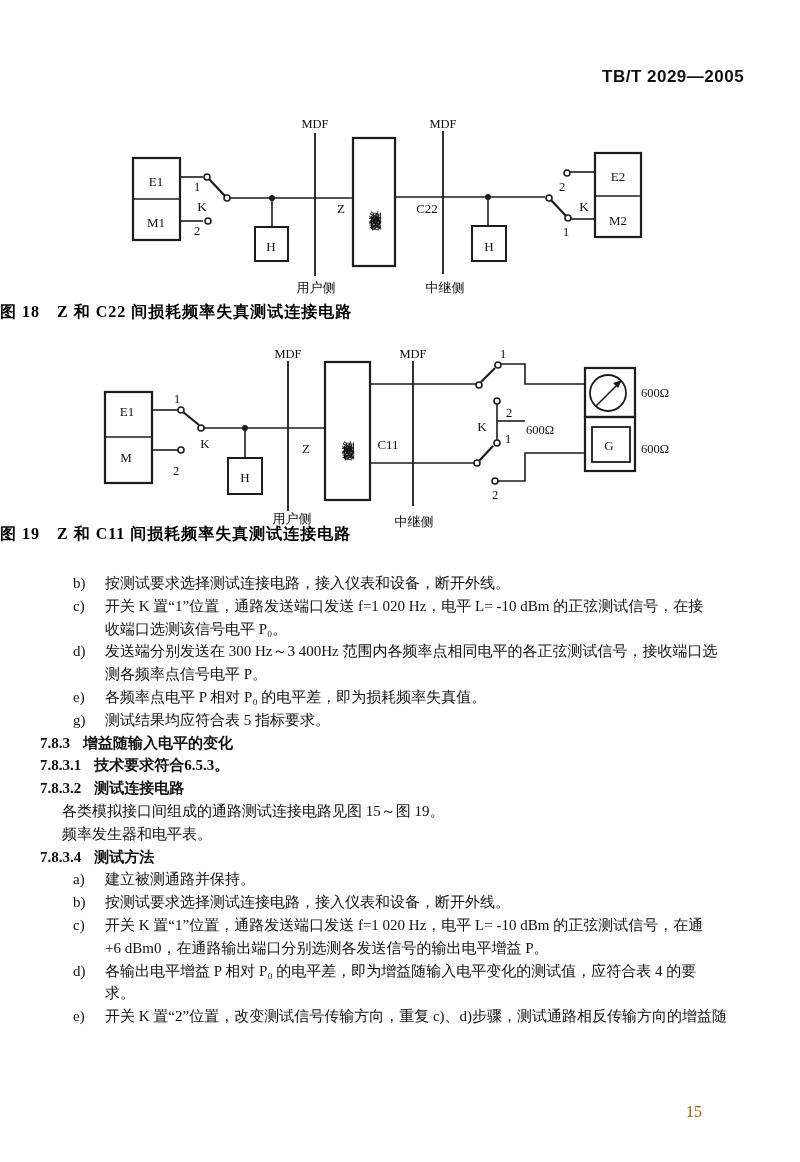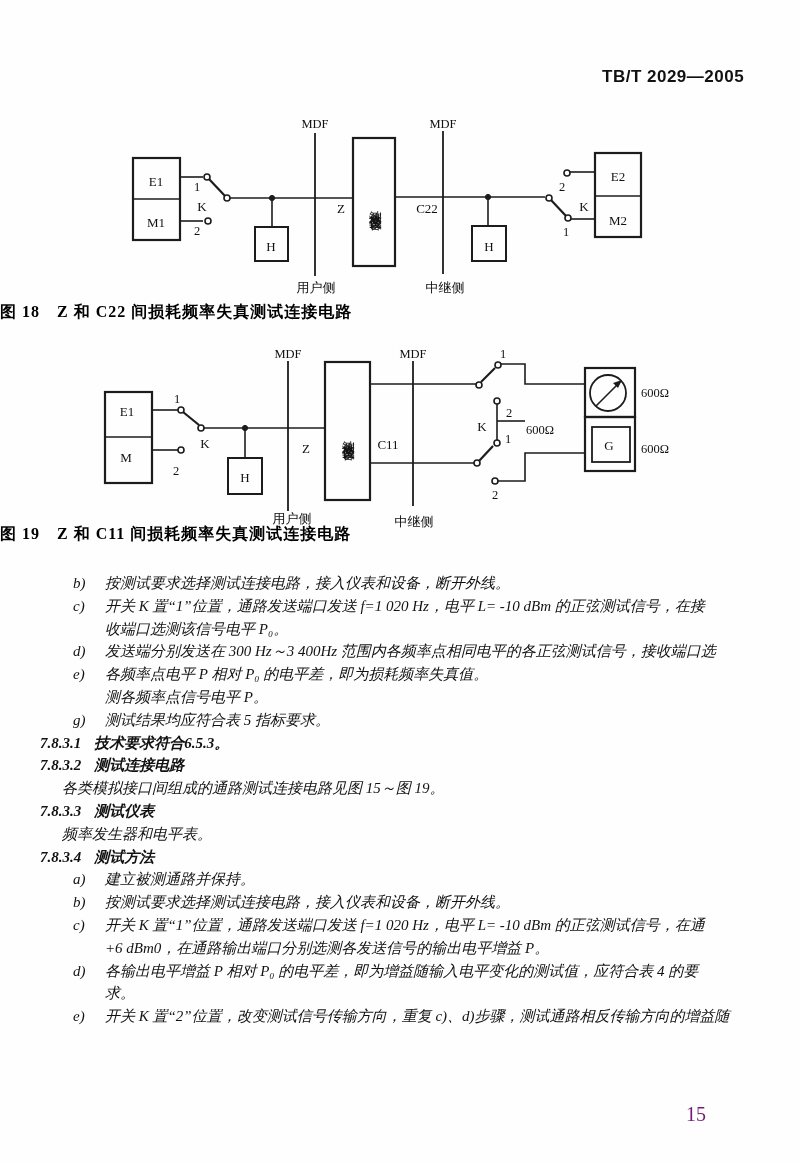--- a/index.html
+++ b/index.html
@@ -32,30 +32,30 @@
   .fig-caption {
     position:absolute; left:0; width:684px; text-align:left;
     font-weight:bold; font-size:16px; letter-spacing:1px; color:#000000;
   }
   #caption18 { top:302px; }
   #caption19 { top:524px; }
   #body-lines {
     position:absolute; left:40px; top:572px; width:732px;
     font-size:15px; color:#111;
   }
-  .tline { height:22.8px; line-height:22.8px; white-space:nowrap;font-style:italic; }
+  .tline { height:22.8px; line-height:22.8px; white-space:nowrap; }
   .tline.item { padding-left:33px; }
   .tline.item .ltr { display:inline-block; width:32px; }
   .tline.cont { padding-left:65px; }
   .tline.para { padding-left:22px; }
   .tline.head { font-weight:bold; }
   .tline.head .ltr { display:inline-block; margin-right:13px; }
   .page-number {
     position:absolute; top:1103px; left:686px;
-    font-size:20px; color:#701a75;
+    font-size:16px; color:#a16207;
   }
 </style>
 </head>
 <body>
 
 <div class="page">
 
   <div class="doc-header">TB/T 2029—2005</div>
 
   <svg id="fig18-svg" class="fig-svg" viewBox="0 110 800 200">
@@ -186,27 +186,27 @@
     <text x="609" y="450" text-anchor="middle">G</text>
   </svg>
   <div id="dut19" class="dut-text">被测交换设备</div>
   <div id="caption19" class="fig-caption">图 19　Z 和 C11 间损耗频率失真测试连接电路</div>
 
   <div id="body-lines">
       <div class="tline item"><span class="ltr">b)</span><span class="txt">按测试要求选择测试连接电路，接入仪表和设备，断开外线。</span></div>
       <div class="tline item"><span class="ltr">c)</span><span class="txt">开关 K 置“1”位置，通路发送端口发送 f=1 020 Hz，电平 L= -10 dBm 的正弦测试信号，在接</span></div>
       <div class="tline cont"><span class="txt">收端口选测该信号电平 P₀。</span></div>
       <div class="tline item"><span class="ltr">d)</span><span class="txt">发送端分别发送在 300 Hz～3 400Hz 范围内各频率点相同电平的各正弦测试信号，接收端口选</span></div>
+      <div class="tline cont"><span class="txt">测各频率点信号电平 P。</span></div>
       <div class="tline item"><span class="ltr">e)</span><span class="txt">各频率点电平 P 相对 P₀ 的电平差，即为损耗频率失真值。</span></div>
-      <div class="tline cont"><span class="txt">测各频率点信号电平 P。</span></div>
       <div class="tline item"><span class="ltr">g)</span><span class="txt">测试结果均应符合表 5 指标要求。</span></div>
+      <div class="tline head"><span class="ltr">7.8.3</span><span class="txt">增益随输入电平的变化</span></div>
       <div class="tline head"><span class="ltr">7.8.3.1</span><span class="txt">技术要求符合6.5.3。</span></div>
       <div class="tline head"><span class="ltr">7.8.3.2</span><span class="txt">测试连接电路</span></div>
       <div class="tline para"><span class="txt">各类模拟接口间组成的通路测试连接电路见图 15～图 19。</span></div>
-      <div class="tline head"><span class="ltr">7.8.3.3</span><span class="txt">测试仪表</span></div>
       <div class="tline para"><span class="txt">频率发生器和电平表。</span></div>
       <div class="tline head"><span class="ltr">7.8.3.4</span><span class="txt">测试方法</span></div>
       <div class="tline item"><span class="ltr">a)</span><span class="txt">建立被测通路并保持。</span></div>
       <div class="tline item"><span class="ltr">b)</span><span class="txt">按测试要求选择测试连接电路，接入仪表和设备，断开外线。</span></div>
       <div class="tline item"><span class="ltr">c)</span><span class="txt">开关 K 置“1”位置，通路发送端口发送 f=1 020 Hz，电平 L= -10 dBm 的正弦测试信号，在通</span></div>
       <div class="tline cont"><span class="txt">+6 dBm0，在通路输出端口分别选测各发送信号的输出电平增益 P。</span></div>
       <div class="tline item"><span class="ltr">d)</span><span class="txt">各输出电平增益 P 相对 P₀ 的电平差，即为增益随输入电平变化的测试值，应符合表 4 的要</span></div>
       <div class="tline cont"><span class="txt">求。</span></div>
       <div class="tline item"><span class="ltr">e)</span><span class="txt">开关 K 置“2”位置，改变测试信号传输方向，重复 c)、d)步骤，测试通路相反传输方向的增益随</span></div>
     </div>

